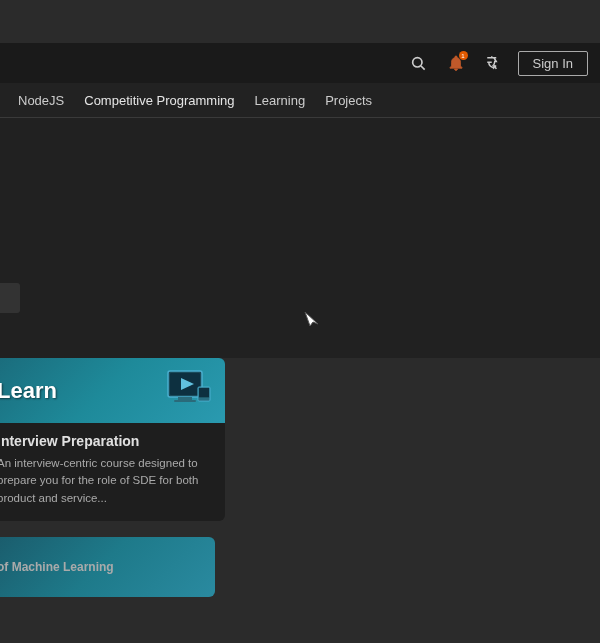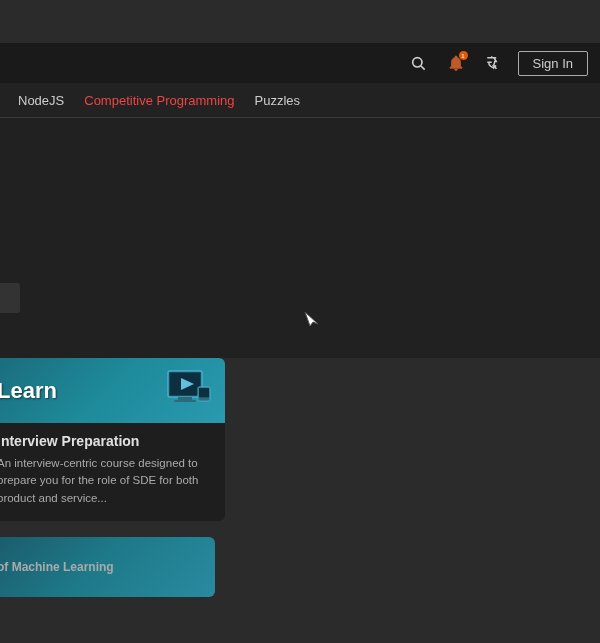--- a/index.html
+++ b/index.html
@@ -84,21 +84,21 @@
 
     .nav-item {
       color: #ccc;
       font-size: 13px;
       padding: 6px 10px;
       cursor: pointer;
       white-space: nowrap;
     }
 
     .nav-item.active {
-      color: #ef4444;
+      color: #e5e5e5;
     }
 
     
     .main-content {
       width: 100%;
       height: calc(643px - 75px);
       background-color: #2b2b2b;
       position: relative;
       overflow: hidden;
       padding-left: 12px;
@@ -256,21 +256,22 @@
     </div>
 
     <button class="signin-btn">Sign In</button>
 
   </div>
 </div>
 
 <div class="navbar">
   <div class="nav-item">NodeJS</div>
   <div class="nav-item active">Competitive Programming</div>
-  <div class="nav-item">Puzzles</div>
+  <div class="nav-item">Learning</div>
+  <div class="nav-item">Projects</div>
 </div>
 
 <div class="main-content">
 
   <div class="dark-overlay"></div>
 
   <div class="left-partial"></div>
 
   <div class="cursor">
     <svg width="14" height="18" viewBox="0 0 14 18" fill="none">

